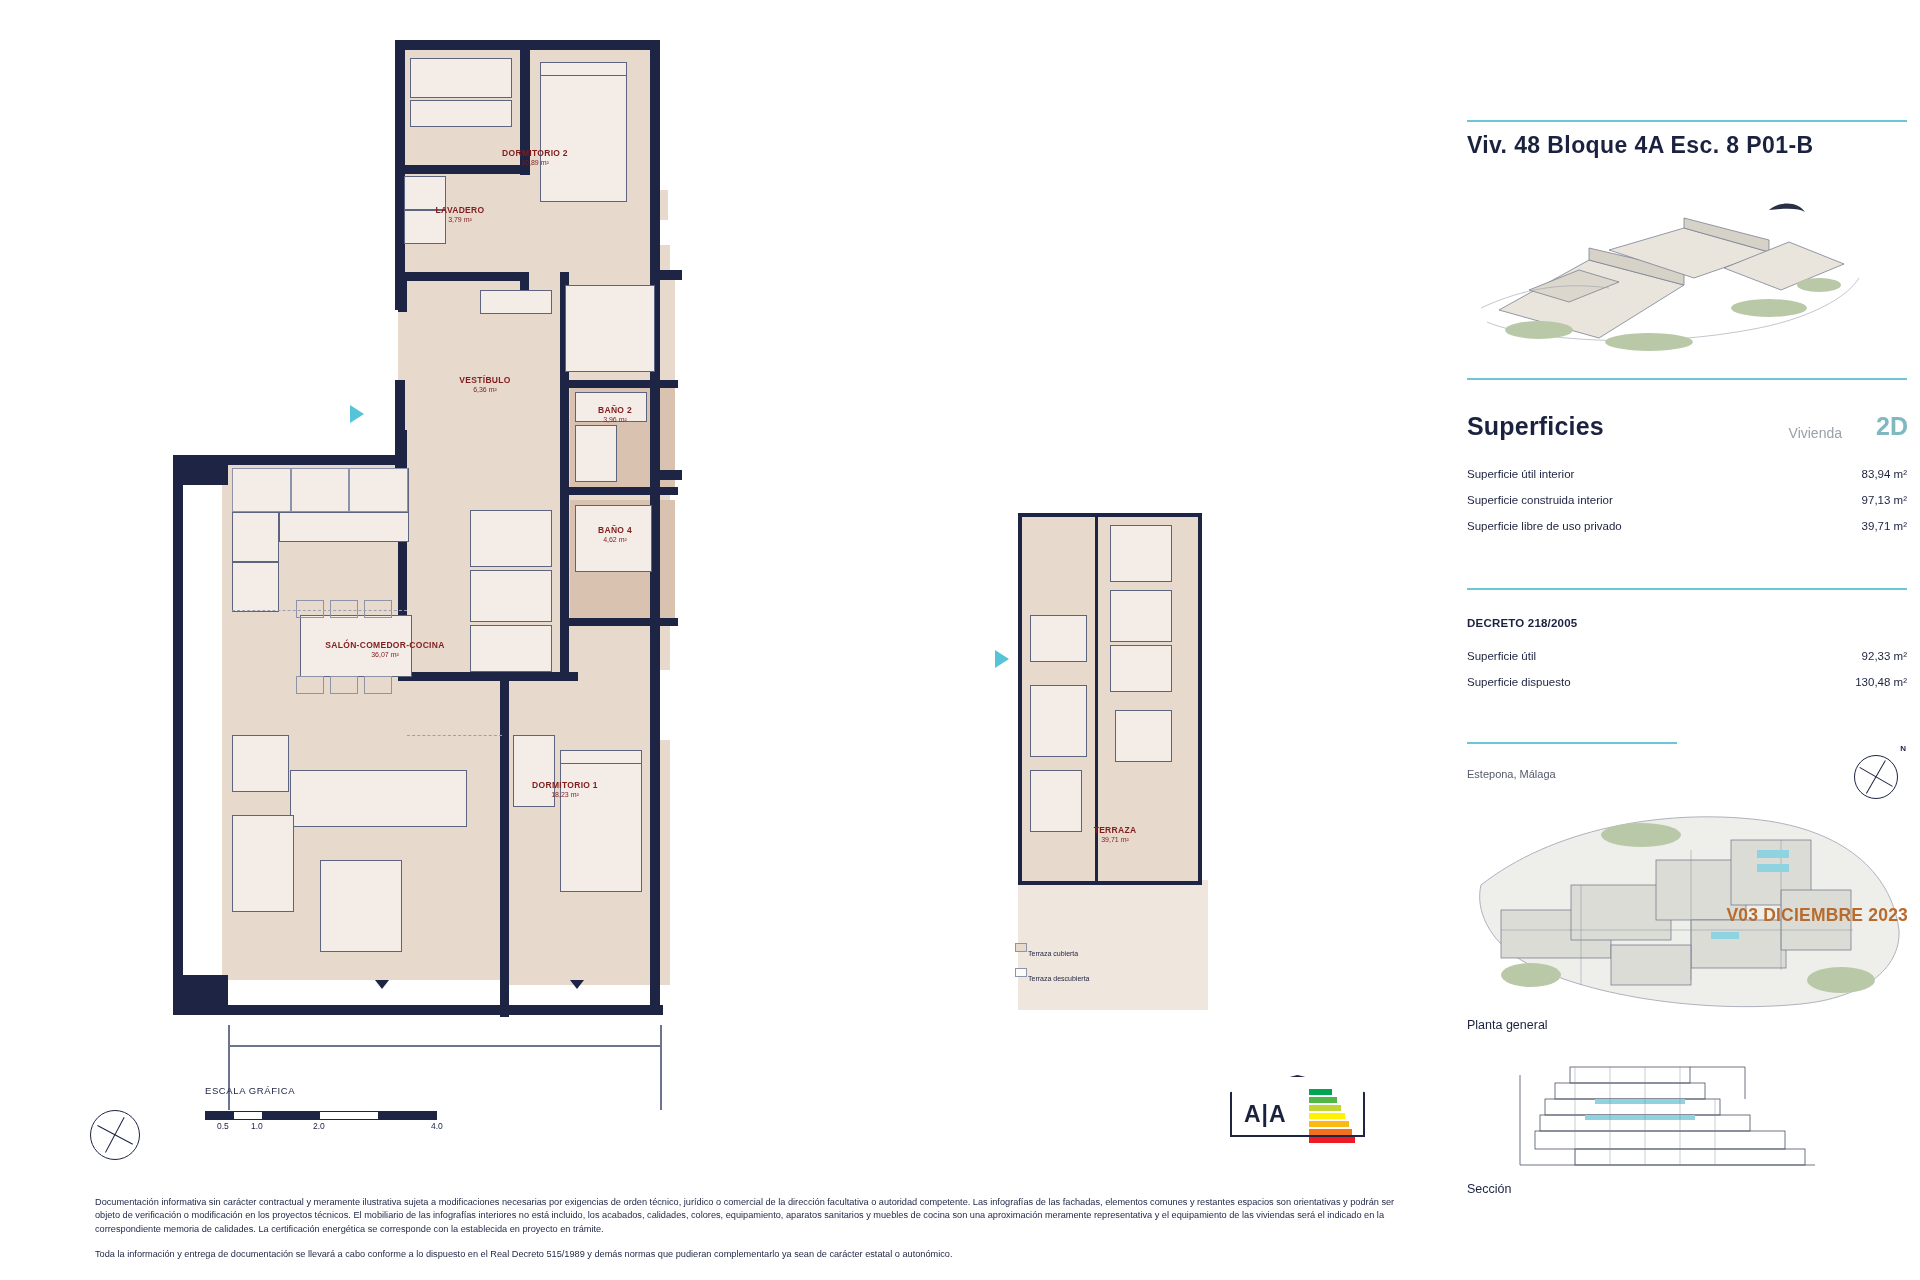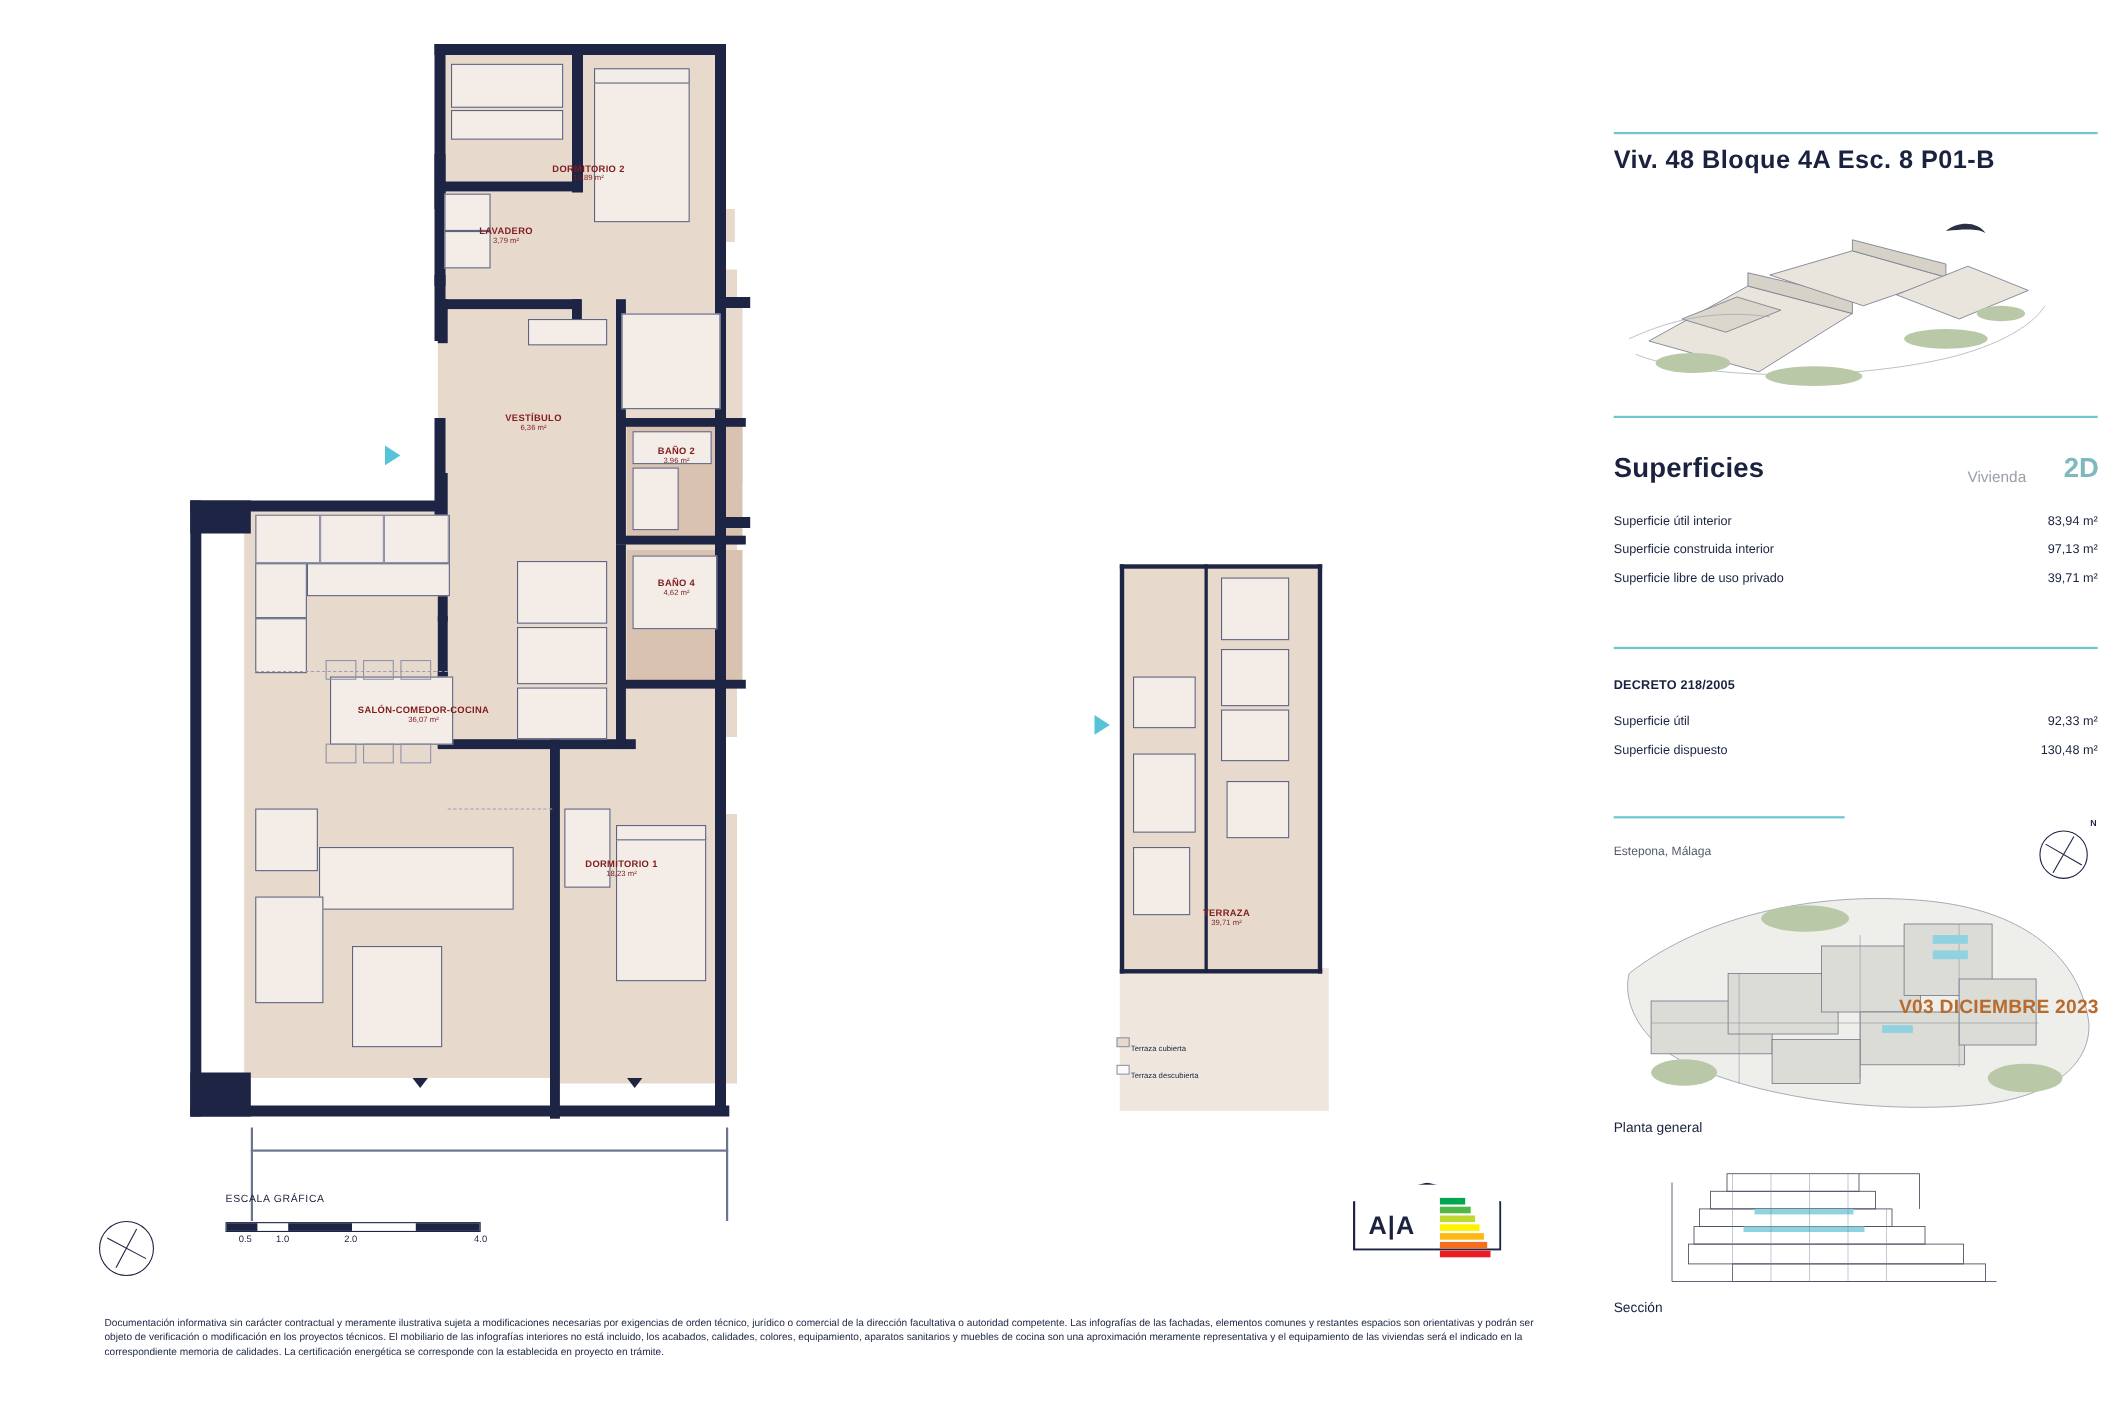--- a/index.html
+++ b/index.html
@@ -277,20 +277,21 @@
         <i style="background:#fff200;width:78%"></i>
         <i style="background:#fdb913;width:86%"></i>
         <i style="background:#f37021;width:94%"></i>
         <i style="background:#ed1c24;width:100%"></i>
       </div>
     </div>
   </div>
 
   <div class="legal">
     <p>Documentación informativa sin carácter contractual y meramente ilustrativa sujeta a modificaciones necesarias por exigencias de orden técnico, jurídico o comercial de la dirección facultativa o autoridad competente. Las infografías de las fachadas, elementos comunes y restantes espacios son orientativas y podrán ser objeto de verificación o modificación en los proyectos técnicos. El mobiliario de las infografías interiores no está incluido, los acabados, calidades, colores, equipamiento, aparatos sanitarios y muebles de cocina son una aproximación meramente representativa y el equipamiento de las viviendas será el indicado en la correspondiente memoria de calidades. La certificación energética se corresponde con la establecida en proyecto en trámite.</p>
+    <p>Toda la información y entrega de documentación se llevará a cabo conforme a lo dispuesto en el Real Decreto 515/1989 y demás normas que pudieran complementarlo ya sean de carácter estatal o autonómico.</p>
   </div>
 
   <div class="panel">
 
     <div class="rule" style="left:12px;top:120px;width:440px;"></div>
     <h1>Viv. 48   Bloque 4A Esc. 8 P01-B</h1>
 
     <svg class="persp" viewBox="0 0 400 165">
       <g fill="#e9e4dc" stroke="#7b8292" stroke-width="0.8">
         <path d="M30 120 L120 70 L215 95 L130 148 Z"></path>

